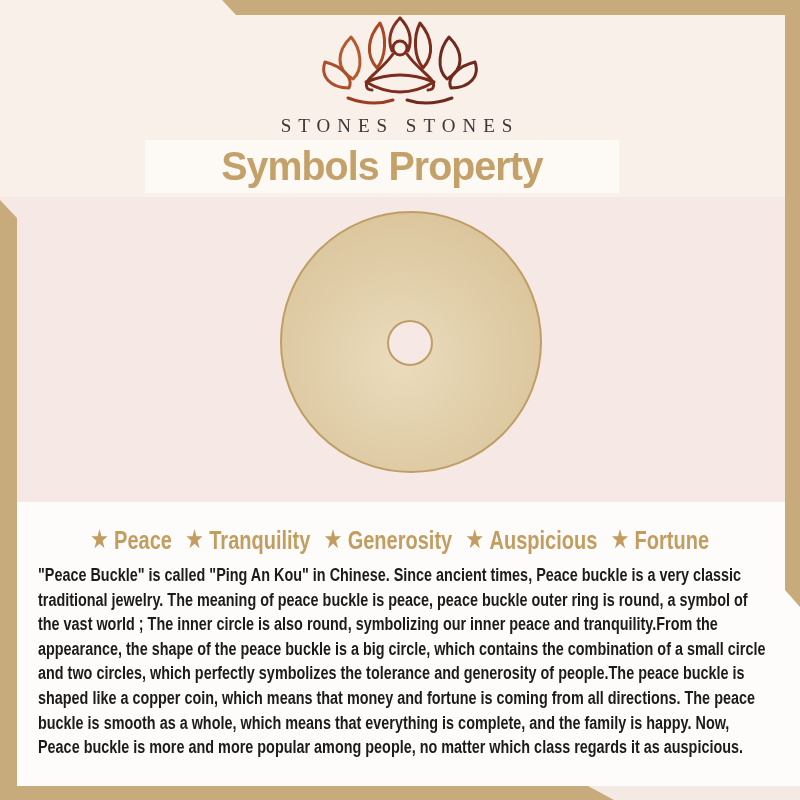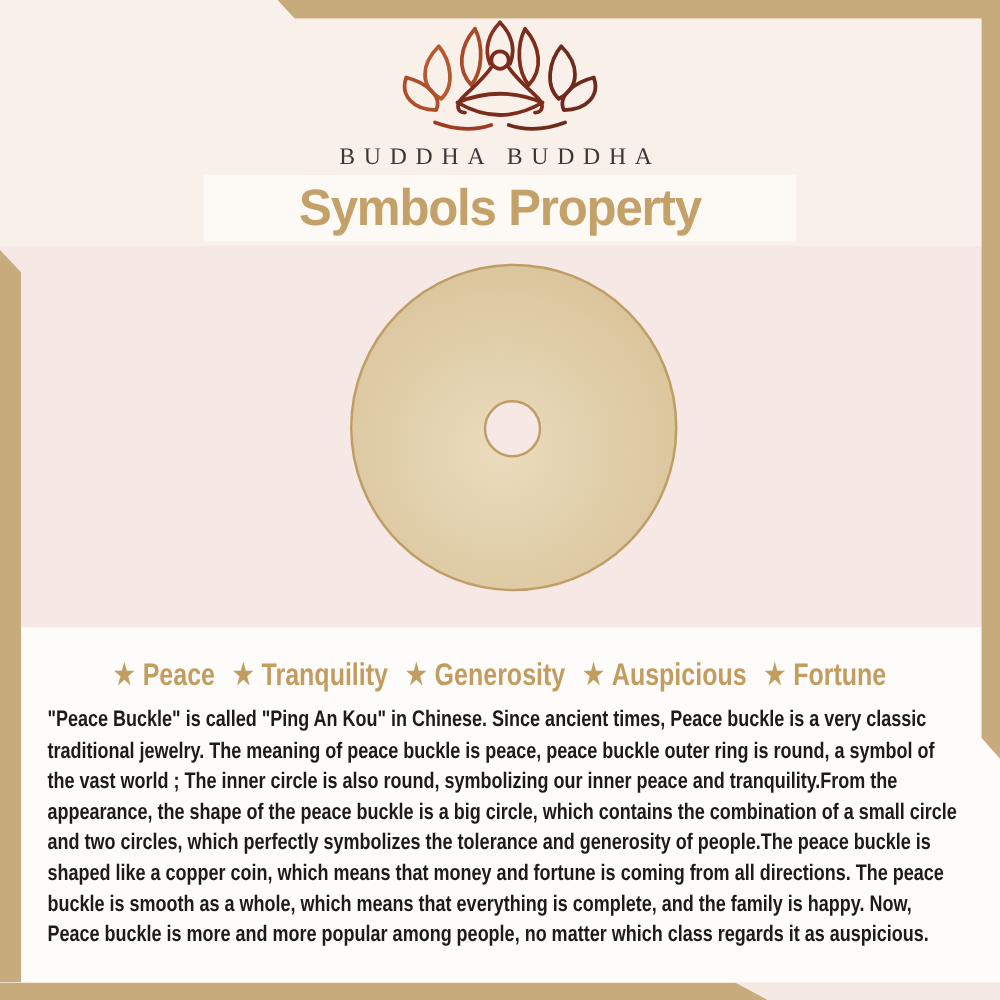--- a/index.html
+++ b/index.html
@@ -28,21 +28,21 @@
 
   
   .logo { left:320px; top:10px; width:160px; height:104px; }
   .brand {
     left:0; top:115px; width:800px; text-align:center;
     font-family:"Liberation Serif", serif; font-size:19px; letter-spacing:7px;
     color:#3e3536;
   }
 
   
-  .title-band { left:163px; top:140px; width:474px; height:53px; background:#fdfaf6; }
+  .title-band { left:145px; top:140px; width:474px; height:53px; background:#fdfaf6; }
   .title {
     width:100%; height:53px; line-height:53px; text-align:center;
     font-size:41px; font-weight:700; letter-spacing:-1px; color:#c3a169;
     transform:scaleX(.96);
   }
 
   
   .buckle {
     left:280px; top:211px; width:258px; height:258px; border-radius:50%;
     border:2px solid #bf9e66;
@@ -107,21 +107,21 @@
       <path d="M132,88 Q108,97 87,90" stroke="#6f2a1e"></path>
 
       <path d="M80,8 C71,17 67,29 72,41" stroke="#8a3120"></path>
       <path d="M80,8 C89,17 93,29 88,41" stroke="#7c2c1d"></path>
       <circle cx="80" cy="38" r="7" stroke="#7c2c1d"></circle>
       <path d="M73,44 C66,54 58,60 50,68 C44,74 46,80 52,80" stroke="#7c2c1d"></path>
       <path d="M87,44 C94,54 102,60 110,68 C116,74 114,80 108,80" stroke="#7c2c1d"></path>
       <path d="M46,72 Q80,58 114,72 Q80,92 46,72 Z" stroke="#7c2c1d"></path>
     </g>
   </svg>
-  <div class="abs brand">BUDDHA BUDDHA</div>
+  <div class="abs brand">STONES STONES</div>
 
   <div class="abs title-band">
     <div class="title">Symbols Property</div>
   </div>
 
 
   <div class="abs props-row">
     <div class="props-inner">
       <span class="prop">
         <span class="star">★</span>

